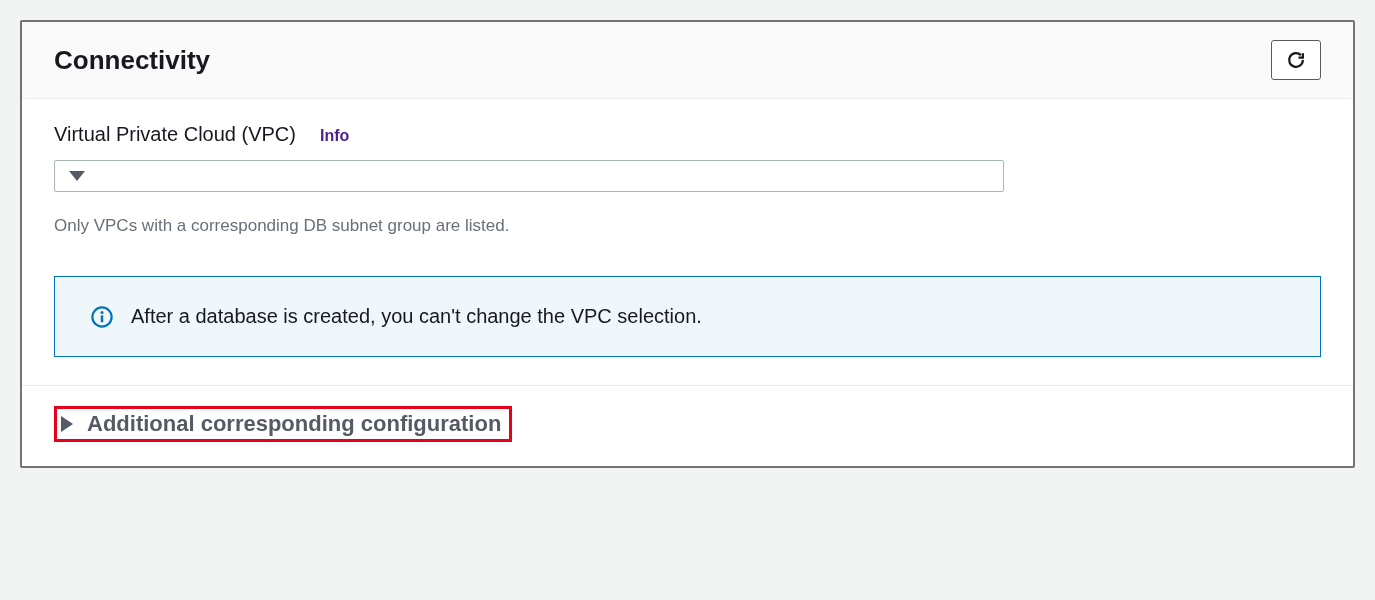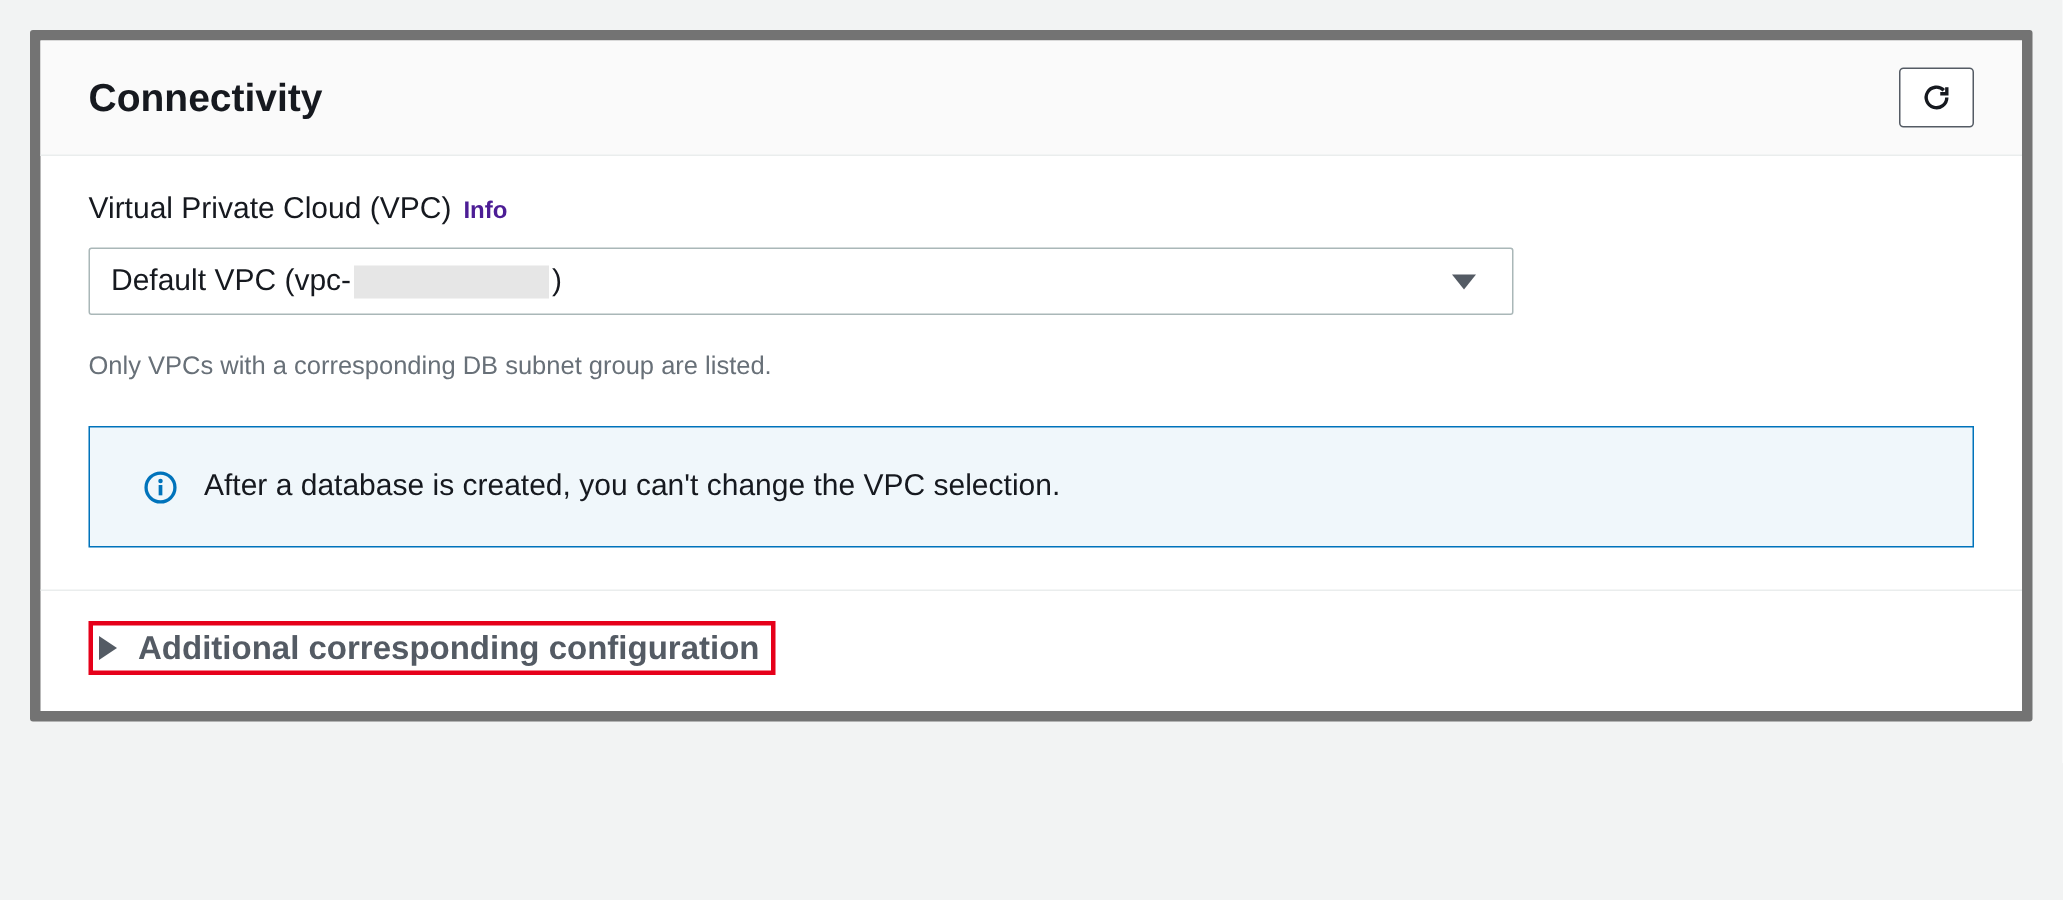--- a/index.html
+++ b/index.html
@@ -8,21 +8,21 @@
       padding: 0;
     }
     body {
       font-family: "Amazon Ember", "Helvetica Neue", Arial, sans-serif;
       background: #f2f3f3;
       padding: 20px;
       color: #16191f;
     }
     .panel {
       background: #ffffff;
-      border: 7px solid #737373;
+      border: 2px solid #737373;
       border-radius: 2px;
     }
     .panel-header {
       display: flex;
       justify-content: space-between;
       align-items: center;
       padding: 18px 32px;
       background: #fafafa;
       border-bottom: 1px solid #eaeded;
     }
@@ -45,21 +45,21 @@
     .refresh-btn svg {
       width: 20px;
       height: 20px;
     }
     .panel-body {
       padding: 24px 32px 28px 32px;
     }
     .field-label-row {
       display: flex;
       align-items: baseline;
-      gap: 8px;
+      gap: 24px;
     }
     .field-label {
       font-size: 20px;
       font-weight: 400;
       color: #16191f;
     }
     .info-link {
       font-size: 16px;
       font-weight: 700;
       color: #4c1d95;
@@ -103,21 +103,21 @@
       border-right: 8px solid transparent;
       border-top: 10px solid #545b64;
       margin-right: 10px;
     }
     .field-hint {
       font-size: 17px;
       color: #687078;
       margin-top: 24px;
     }
     .info-alert {
-      margin-top: 30px;
+      margin-top: 40px;
       border: 1px solid #0073bb;
       background: #f0f7fb;
       padding: 28px 36px;
       display: flex;
       align-items: center;
       gap: 18px;
     }
     .info-alert svg {
       width: 22px;
       height: 22px;
@@ -171,25 +171,20 @@
     </button>
   </div>
 
   <div class="panel-body">
     <div class="field-label-row">
       <span class="field-label">Virtual Private Cloud (VPC)</span>
       <span class="info-link">Info</span>
     </div>
 
     <div class="select-box">
-      <span class="select-value">
-        <span>Default VPC (vpc-</span>
-        <span class="redacted"></span>
-        <span>)</span>
-      </span>
       <span class="caret-down"></span>
     </div>
 
     <div class="field-hint">Only VPCs with a corresponding DB subnet group are listed.</div>
 
     <div class="info-alert">
       <svg viewBox="0 0 16 16">
         <circle cx="8" cy="8" r="7" fill="none" stroke="#0073bb" stroke-width="1.6"></circle>
         <circle cx="8" cy="4.8" r="1.1" fill="#0073bb"></circle>
         <rect x="7.1" y="6.8" width="1.8" height="5" fill="#0073bb"></rect>

